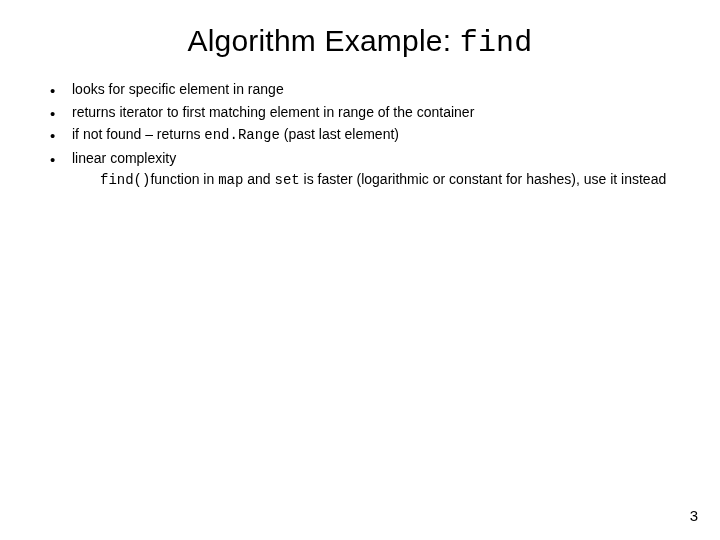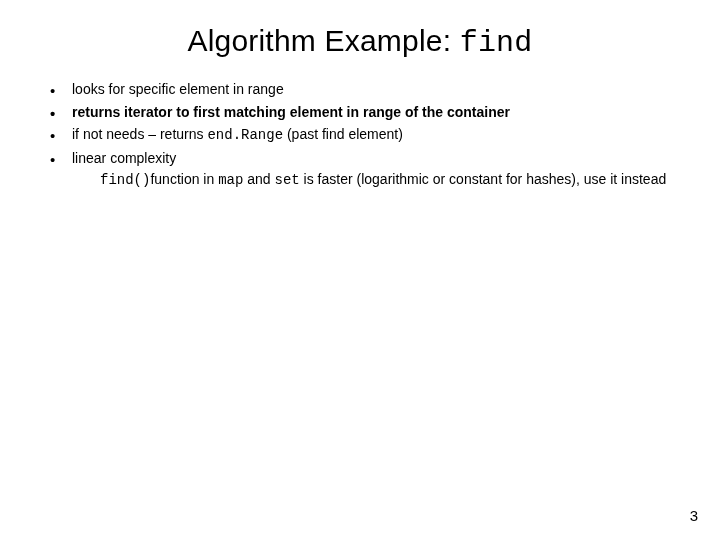--- a/index.html
+++ b/index.html
@@ -42,21 +42,20 @@
     margin: 3px 0;
   }
   ul.top > li::before {
     content: "•";
     position: absolute;
     left: 6px;
     top: 0;
     font-size: 15px;
   }
   ul.top > li.gap {
-    font-weight: bold;
   }
   ul.sub {
     list-style: none;
     padding: 0;
     margin: 2px 0 2px 0;
   }
   ul.sub > li {
     position: relative;
     padding-left: 28px;
     margin: 2px 0;
@@ -96,21 +95,21 @@
       <span>looks for specific element in range</span>
     </li>
 
 
 
     <li class="gap">
       <span>returns iterator to first matching element in range of the container</span>
     </li>
 
     <li>
-      <span>if not needs – returns </span><span class="code">end.Range</span><span> (past find element)</span>
+      <span>if not found – returns </span><span class="code">end.Range</span><span> (past last element)</span>
     </li>
 
     <li>
       <span>linear complexity</span>
       <div class="continuation">
         <span class="code">find()</span><span>function  in </span><span class="code">map</span><span> and </span><span class="code">set</span><span> is faster (logarithmic or constant for hashes), use it instead</span>
       </div>
     </li>
 
   </ul>

